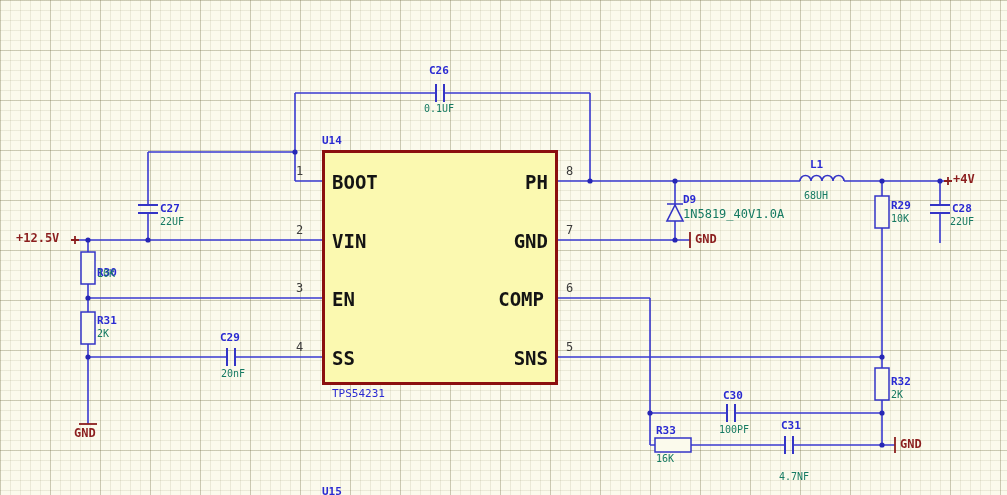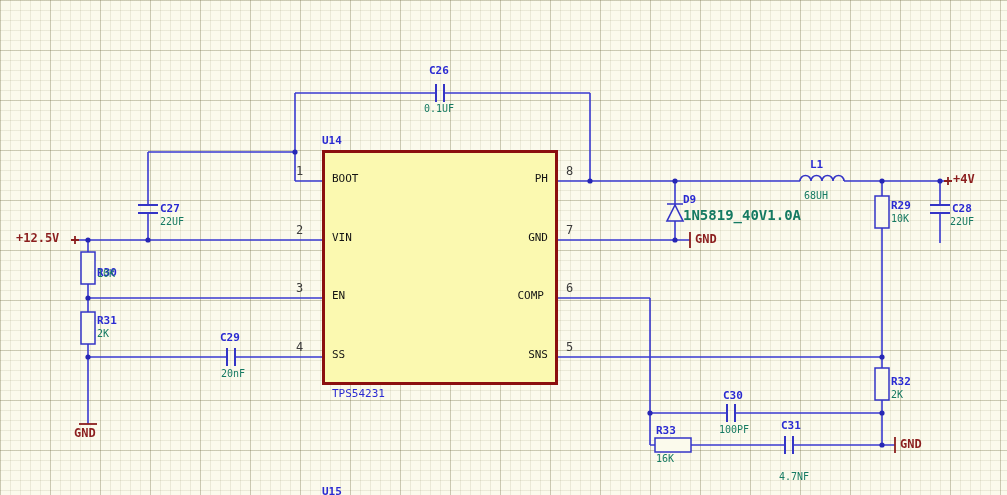--- a/index.html
+++ b/index.html
@@ -22,23 +22,23 @@
   .dot{fill:var(--junction,#2626b4);stroke:none;}
   .ic{
     position:absolute;left:322px;top:150px;width:236px;height:235px;
     box-sizing:border-box;background:var(--ic-fill,#fbf9b0);
     border:3px solid var(--ic-border,#8b0f0f);
   }
   .lbl{position:absolute;white-space:nowrap;line-height:1;}
   .des{color:var(--designator,#2a2ad2);font-weight:bold;font-size:11px;}
   .part{color:var(--designator,#2a2ad2);font-size:11px;}
   .val{color:var(--value,#157a62);font-size:10px;}
-  .val-sm{font-size:14px;font-weight:bold;}
+  .val-sm{font-size:12px;}
   .pwr{color:var(--power-net,#8b1e1e);font-weight:bold;font-size:12px;}
-  .pin-name{color:var(--pin-text,#141414);font-weight:normal;font-size:11px;}
+  .pin-name{color:var(--pin-text,#141414);font-weight:bold;font-size:19px;}
   .pin-num{color:var(--pin-number,#3c3c3c);font-size:12px;}
   .right-name{width:128px;text-align:right;}
 </style>
 </head>
 <body>
 
 <div class="canvas">
 
   <svg class="sheet" width="1007" height="495" viewBox="0 0 1007 495">
 

